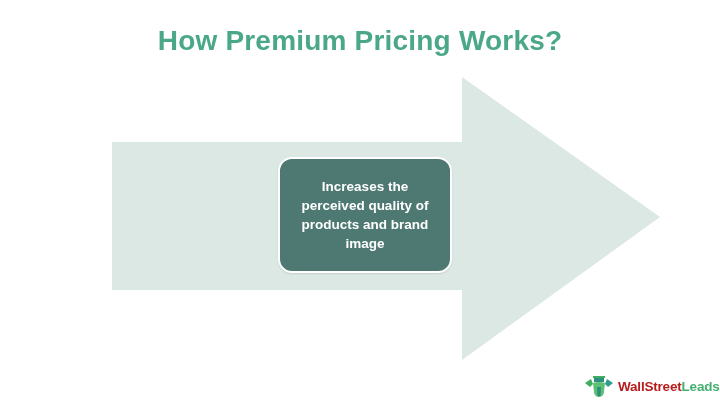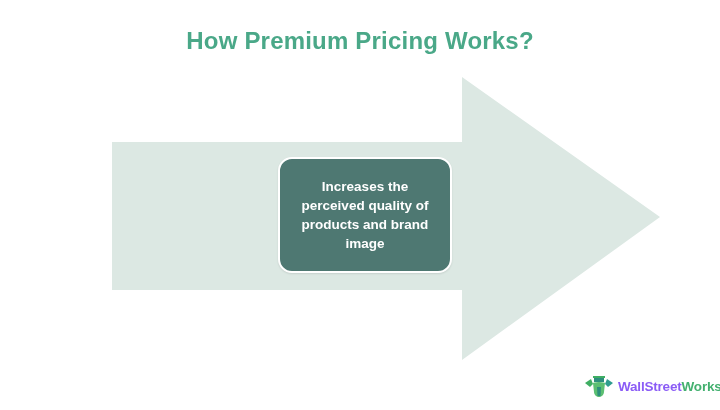--- a/index.html
+++ b/index.html
@@ -18,21 +18,21 @@
     overflow: hidden;
   }
 
   
   #title {
     position: absolute;
     left: 0;
     top: 22px;
     width: 720px;
     text-align: center;
-    font-size: 24px;
+    font-size: 28px;
     font-weight: bold;
     color: #4aa888;
     letter-spacing: 0.2px;
     line-height: 38px;
     white-space: nowrap;
   }
 
   
   #arrow-layer {
     position: absolute;
@@ -96,21 +96,21 @@
     height: 28px;
     flex: 0 0 auto;
   }
   #logo-text {
     margin-left: 4px;
     font-size: 13.5px;
     font-weight: bold;
     letter-spacing: -0.2px;
     white-space: nowrap;
   }
-  .logo-word-a { color: #8b5cf6; }
+  .logo-word-a { color: #b91c1c; }
   .logo-word-b { color: #43b06f; }
 </style>
 </head>
 <body>
 
 <div id="infographic">
 
   <div id="title">How Premium Pricing Works?</div>
 
   <svg id="arrow-layer" viewBox="0 0 720 410">
@@ -126,17 +126,17 @@
   <div id="logo">
     <svg id="logo-mark" viewBox="0 0 30 28">
       <path d="M1 11 L7 7 L9 12 L6 15 Z" fill="#3fae63"></path>
       <path d="M29 11 L23 7 L21 12 L24 15 Z" fill="#2f9d8e"></path>
       <path d="M10 5 L20 5 L20 10 L10 10 Z" fill="#2d8f7d"></path>
       <path d="M9 4 L21 4 L21 6 L9 6 Z" fill="#3fae63"></path>
       <path d="M9 11 C9 11 11 10 15 10 C19 10 21 11 21 11 L20 20 C20 23 17 25 15 25 C13 25 10 23 10 20 Z" fill="#5cbf72"></path>
       <path d="M13 15 L17 15 L16.5 24 L13.5 24 Z" fill="#2d8f7d"></path>
     </svg>
     <div id="logo-text">
-      <span class="logo-word-a">WallStreet</span><span class="logo-word-b">Works</span>
+      <span class="logo-word-a">WallStreet</span><span class="logo-word-b">Leads</span>
     </div>
   </div>
 
 </div>
 
 </body></html>

